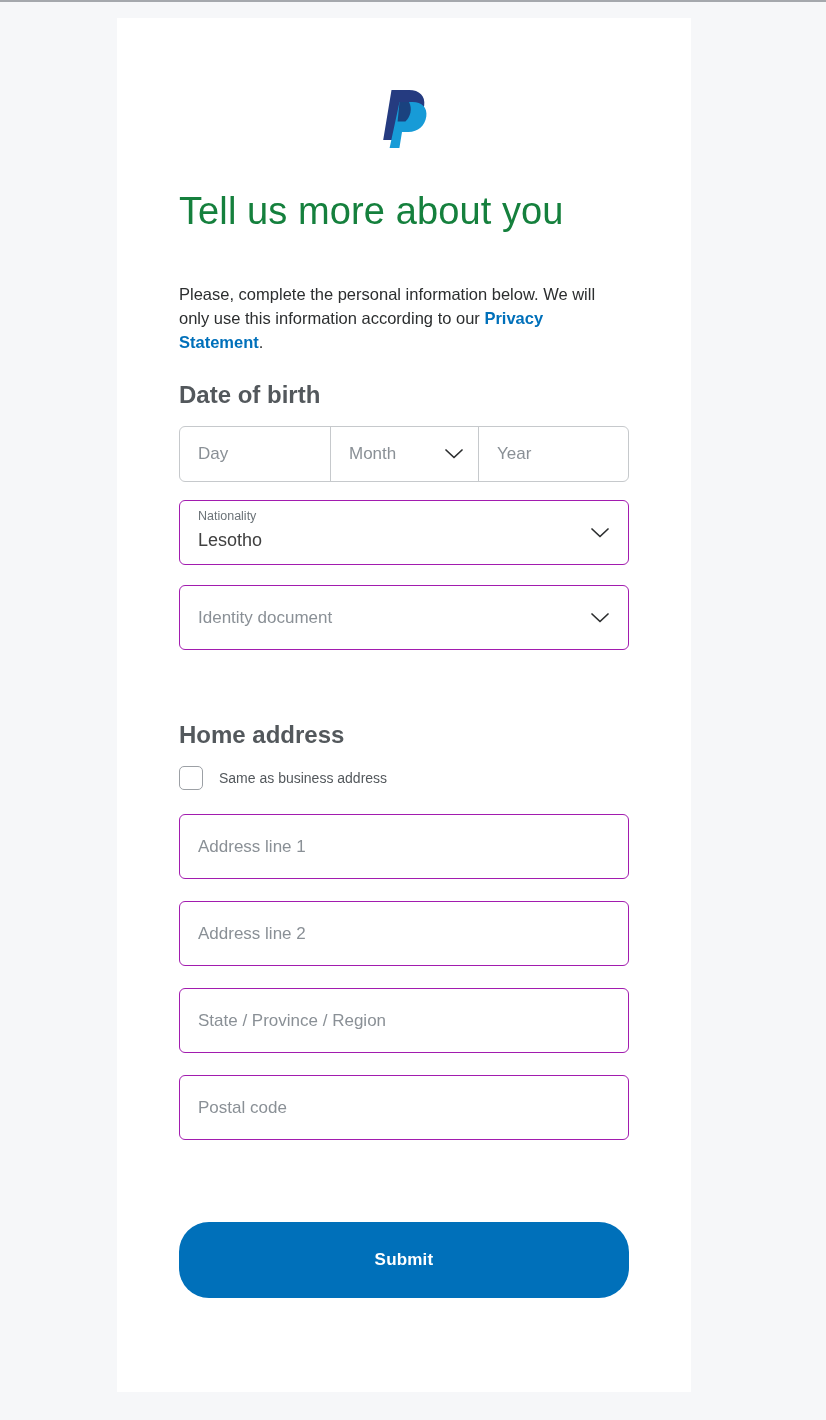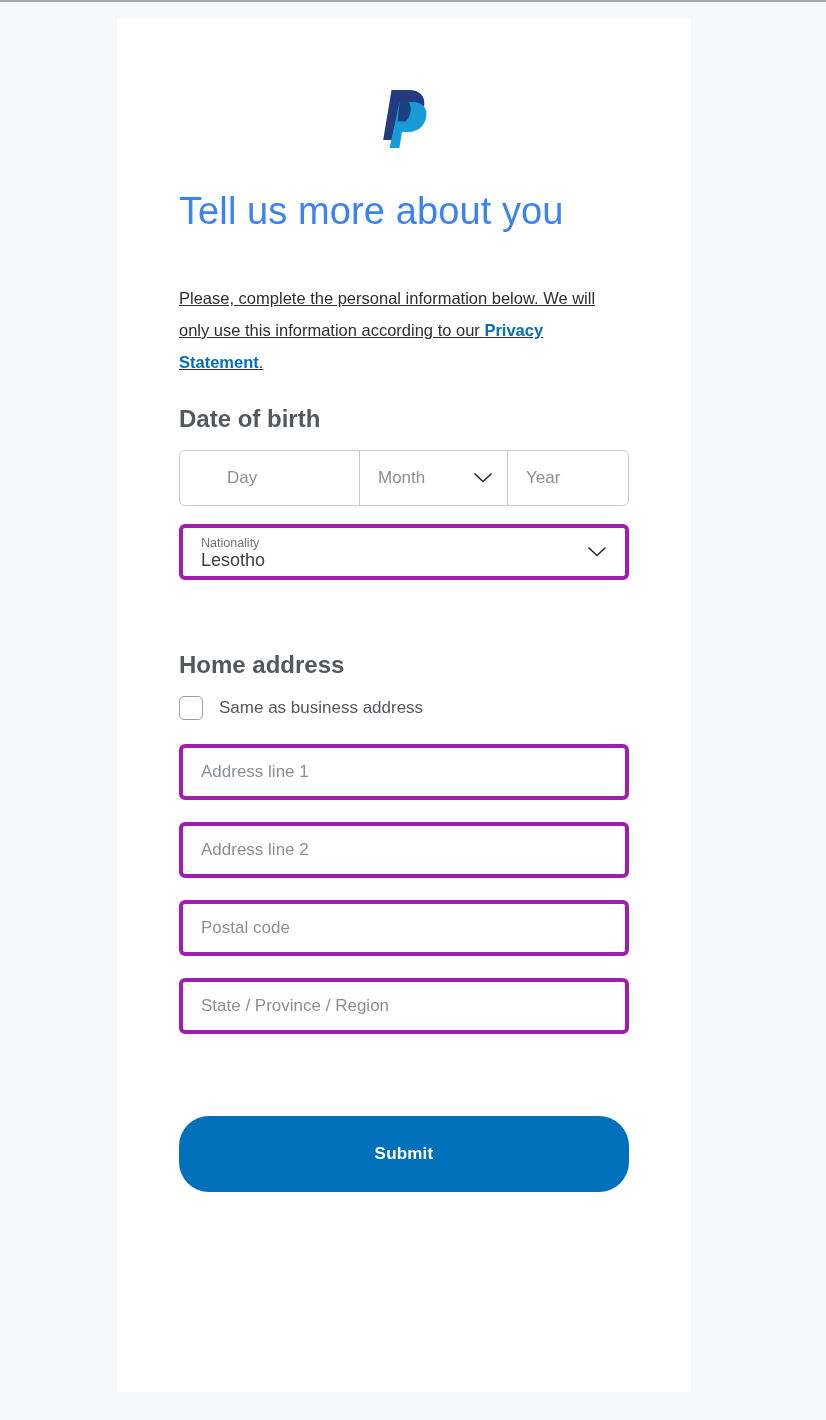--- a/index.html
+++ b/index.html
@@ -49,55 +49,54 @@
   }
   .pp-logo { display: block; }
 
   
   .page-title {
     margin: 0;
     padding-top: 38px;
     font-size: 38px;
     line-height: 46px;
     font-weight: 300;
-    color: #3b82f6;
+    color: #15803d;
     letter-spacing: 0.1px;
   }
 
   
   .intro {
     margin: 0;
     padding-top: 48px;
     font-size: 16.5px;
-    line-height: 32px;
+    line-height: 24px;
     color: #2c2e2f;
     max-width: 452px;
-    text-decoration: underline;
   }
   .intro a {
     color: #0070ba;
     font-weight: bold;
     text-decoration: none;
   }
 
   
   .section-title {
     margin: 0;
     padding-top: 28px;
     font-size: 24px;
     line-height: 26px;
     font-weight: bold;
     color: #53585c;
   }
 
   
   .field {
     position: relative;
-    height: 56px;
-    border: 4px solid #a21caf;
+    height: 65px;
+    border: 1px solid #a21caf;
     border-radius: 6px;
     background: #fff;
     display: flex;
     align-items: center;
     padding: 0 18px;
   }
   .field-placeholder {
     font-size: 17px;
     color: #8a9096;
   }
@@ -124,21 +123,20 @@
 
   
   .dob-group {
     margin-top: 18px;
     display: flex;
     height: 56px;
     border: 1px solid #c6c9cc;
     border-radius: 6px;
     overflow: hidden;
     background: #fff;
-    padding-left: 29px;
   }
   .dob-cell {
     position: relative;
     display: flex;
     align-items: center;
     padding: 0 18px;
     font-size: 17px;
     color: #8a9096;
   }
   .dob-day   { width: 150px; }
@@ -158,21 +156,21 @@
   .checkbox {
     width: 24px;
     height: 24px;
     border: 1px solid #9ca0a5;
     border-radius: 5px;
     background: #fff;
     flex: 0 0 auto;
   }
   .check-label {
     margin-left: 16px;
-    font-size: 17px;
+    font-size: 14px;
     color: #53585c;
   }
 
   .addr-field { margin-top: 22px; }
   .addr-first { margin-top: 24px; }
 
   
   .submit-wrap { padding-top: 82px; }
   .submit-btn {
     width: 100%;
@@ -227,39 +225,45 @@
     </div>
 
     <div class="field field-nationality">
       <span class="field-float-label">Nationality</span>
       <span class="field-value">Lesotho</span>
       <svg class="chev" viewBox="0 0 20 12" aria-hidden="true">
         <path d="M2 2 L10 9.5 L18 2" fill="none" stroke="#2c2e2f" stroke-width="1.7" stroke-linecap="round" stroke-linejoin="round"></path>
       </svg>
     </div>
 
+    <div class="field field-identity">
+      <span class="field-placeholder">Identity document</span>
+      <svg class="chev" viewBox="0 0 20 12" aria-hidden="true">
+        <path d="M2 2 L10 9.5 L18 2" fill="none" stroke="#2c2e2f" stroke-width="1.7" stroke-linecap="round" stroke-linejoin="round"></path>
+      </svg>
+    </div>
 
     <h2 class="section-title" style="padding-top:72px">Home address</h2>
 
     <div class="check-row">
       <div class="checkbox"></div>
       <span class="check-label">Same as business address</span>
     </div>
 
     <div class="field addr-field addr-first">
       <span class="field-placeholder">Address line 1</span>
     </div>
     <div class="field addr-field">
       <span class="field-placeholder">Address line 2</span>
     </div>
     <div class="field addr-field">
+      <span class="field-placeholder">State / Province / Region</span>
+    </div>
+    <div class="field addr-field">
       <span class="field-placeholder">Postal code</span>
-    </div>
-    <div class="field addr-field">
-      <span class="field-placeholder">State / Province / Region</span>
     </div>
 
     <div class="submit-wrap">
       <button class="submit-btn">Submit</button>
     </div>
 
   </div>
 </div>
 
 </body></html>

